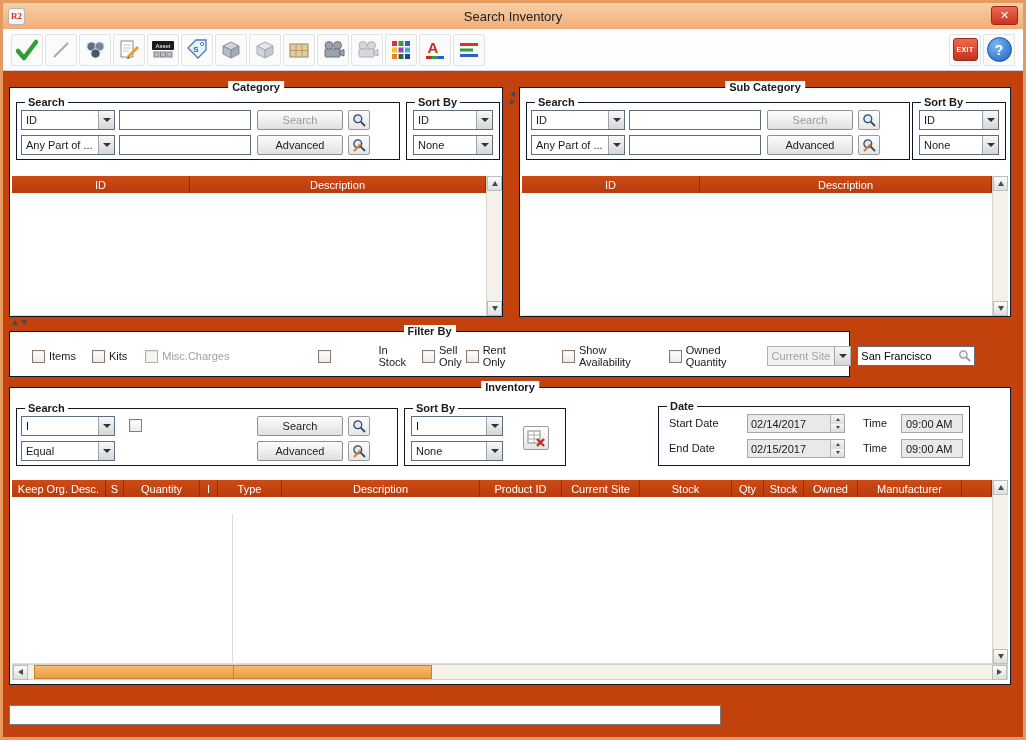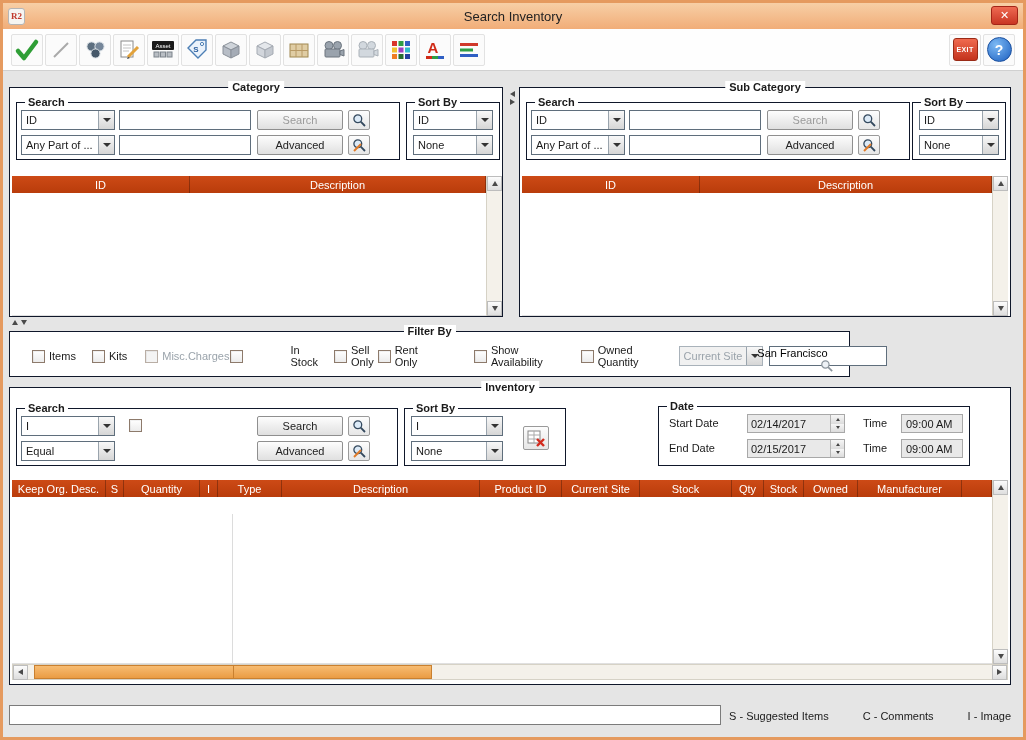--- a/index.html
+++ b/index.html
@@ -1,18 +1,18 @@
 <!DOCTYPE html>
 <html><head>
 <meta charset="utf-8">
 <style>
   *{box-sizing:border-box;margin:0;padding:0;}
   html,body{width:1026px;height:740px;}
   body{font-family:"Liberation Sans","DejaVu Sans",sans-serif;font-size:11px;color:#1a1a1a;background:#fff;}
-  .window{position:relative;width:1026px;height:740px;border:3px solid #e59a5f;background:#e5e5e5;overflow:hidden;}
+  .window{position:relative;width:1026px;height:740px;border:3px solid #e59a5f;background:#c2410c;overflow:hidden;}
   .titlebar{position:absolute;left:0;top:0;right:0;height:26px;background:linear-gradient(180deg,#f7cfa6,#f1ad78);display:flex;align-items:center;}
   .app-badge{width:17px;height:17px;margin-left:5px;background:#f5f5f2;border:1px solid #b5b5b5;border-radius:3px;display:flex;align-items:center;justify-content:center;font-family:"Liberation Serif",serif;font-weight:bold;font-size:9px;color:#c0392b;z-index:2;}
   .tb-title{position:absolute;left:0;right:0;text-align:center;font-size:13px;color:#222;}
   .close-btn{position:absolute;right:5px;top:3px;width:27px;height:19px;background:linear-gradient(#ee6a52,#c93523);border:1px solid #a32417;border-radius:3px;color:#fff;display:flex;align-items:center;justify-content:center;font-size:11px;font-weight:bold;z-index:2;}
   .toolbar{position:absolute;left:0;top:26px;right:0;height:42px;background:#fefefe;border-bottom:1px solid #d0d0d0;display:flex;align-items:center;padding:0 7px;}
   .tb{width:32px;height:32px;margin:0 1px;border:1px solid #e2e2e2;border-radius:2px;background:#fbfbfb;display:flex;align-items:center;justify-content:center;font:inherit;}
   .tb-spacer{flex:1;}
   .exit-ic{width:25px;height:23px;background:linear-gradient(#f06a4f,#c3321c);border:1px solid #992a16;border-radius:3px;color:#fff;font-size:7px;font-weight:bold;display:flex;align-items:center;justify-content:center;letter-spacing:.4px;}
   .help-ic{width:25px;height:25px;border-radius:50%;background:radial-gradient(circle at 35% 30%,#7cb9f4,#1c5fc0);border:1px solid #1a4f9e;color:#fff;font-weight:bold;font-size:14px;display:flex;align-items:center;justify-content:center;}
   .panel,.group{position:absolute;border:1px solid #0f172a;background:#fff;}
@@ -43,21 +43,21 @@
   .tri-down{width:0;height:0;border-left:3.5px solid transparent;border-right:3.5px solid transparent;border-top:5px solid #4a4a4a;display:block;}
   .tri-left{width:0;height:0;border-top:3.5px solid transparent;border-bottom:3.5px solid transparent;border-right:5px solid #4a4a4a;display:block;}
   .tri-right{width:0;height:0;border-top:3.5px solid transparent;border-bottom:3.5px solid transparent;border-left:5px solid #4a4a4a;display:block;}
   .vsplit{position:absolute;left:502px;top:84px;width:14px;height:230px;display:flex;flex-direction:column;align-items:center;padding-top:3px;}
   .vsplit span{margin:1px 0;}
   .hsplit{position:absolute;left:9px;top:317px;display:flex;gap:3px;}
   .cbwrap{display:flex;align-items:center;gap:4px;}
   .cb{width:13px;height:13px;border:1px solid #8d7a6b;background:linear-gradient(#ffffff,#ececec);box-shadow:inset 1px 1px 0 rgba(0,0,0,.05);flex:none;display:block;}
   .cbwrap.disabled .cb{border-color:#b9aea5;background:#f4f4f4;}
   .cbwrap.disabled .cblabel{color:#9aa3ab;}
-  .sitefield{height:20px;border:1px solid #5f6e7c;background:#fff;display:flex;align-items:center;flex-direction:column;}
+  .sitefield{height:20px;border:1px solid #5f6e7c;background:#fff;display:flex;align-items:center;}
   .site-input{flex:1;border:none;outline:none;font:11px "Liberation Sans",sans-serif;padding:0 3px;min-width:0;background:transparent;}
   .dlabel{position:absolute;white-space:nowrap;}
   .spinfield{position:absolute;height:19px;border:1px solid #a8a8a8;background:#e9e9e9;display:flex;align-items:stretch;}
   .spin-val{flex:1;display:flex;align-items:center;padding:0 3px;white-space:nowrap;}
   .spinner{width:14px;border-left:1px solid #b5b5b5;display:flex;flex-direction:column;}
   .spin-cell{flex:1;background:linear-gradient(#f6f6f6,#dcdcdc);display:flex;align-items:center;justify-content:center;}
   .tri-up-s{width:0;height:0;border-left:2.5px solid transparent;border-right:2.5px solid transparent;border-bottom:3.5px solid #444;display:block;}
   .tri-down-s{width:0;height:0;border-left:2.5px solid transparent;border-right:2.5px solid transparent;border-top:3.5px solid #444;display:block;}
   .timefield{position:absolute;height:19px;border:1px solid #a8a8a8;background:#e9e9e9;display:flex;align-items:center;padding:0 4px;white-space:nowrap;}
   .frozen{position:absolute;left:220px;top:17px;bottom:0;width:1px;background:#dcdcdc;}
@@ -356,21 +356,21 @@
         <span class="cblabel">Items</span>
       </label>
       <label class="cbwrap" style="margin-left:16px;">
         <span class="cb"></span>
         <span class="cblabel">Kits</span>
       </label>
       <label class="cbwrap disabled" style="margin-left:18px;">
         <span class="cb"></span>
         <span class="cblabel">Misc.Charges</span>
       </label>
-      <label class="cbwrap" style="gap:48px;">
+      <label class="cbwrap" style="margin-left:88px;gap:48px;">
         <span class="cb"></span>
         <span class="cblabel">In Stock</span>
       </label>
       <label class="cbwrap" style="margin-left:16px;">
         <span class="cb"></span>
         <span class="cblabel">Sell Only</span>
       </label>
       <label class="cbwrap" style="margin-left:4px;">
         <span class="cb"></span>
         <span class="cblabel">Rent Only</span>
@@ -536,19 +536,14 @@
             <span class="h-thumb-div"></span>
           </div>
       </div>
       <div class="sb-btn">
           <span class="tri-right"></span>
         </div>
     </div>
   </div>
 
   <input class="footer-input" value="" style="">
-  <div class="legend">
-    <span>S - Suggested Items</span>
-    <span>C - Comments</span>
-    <span>I - Image</span>
-  </div>
 
 </div>
 
 </body></html>

